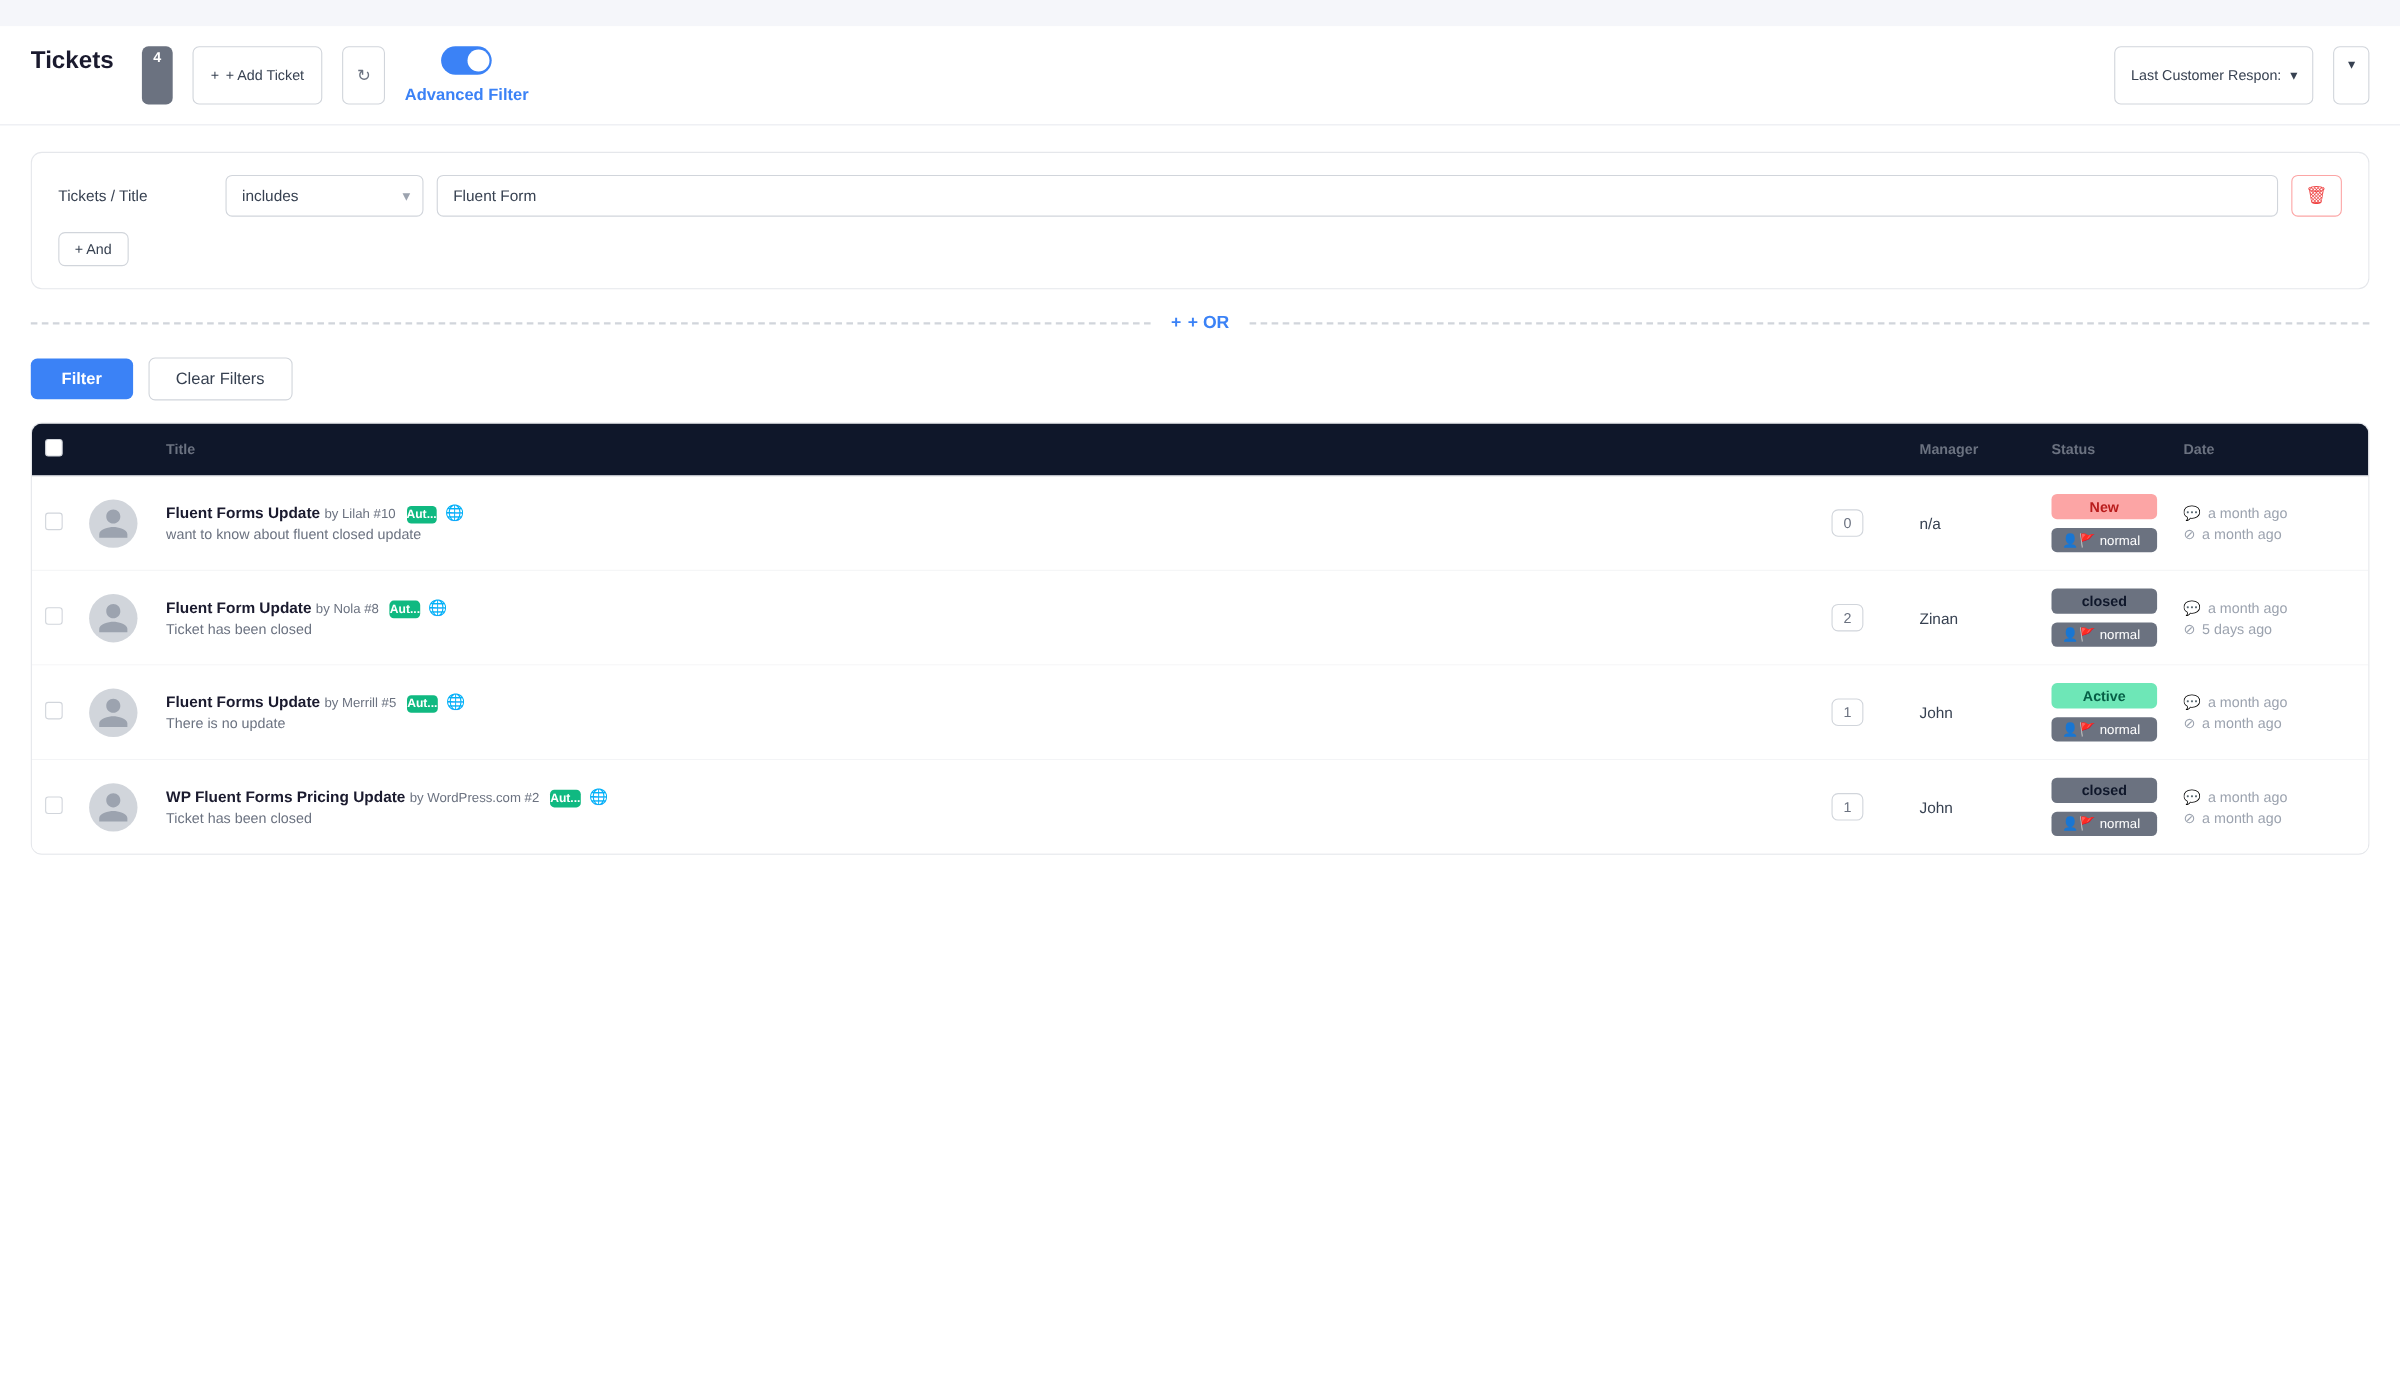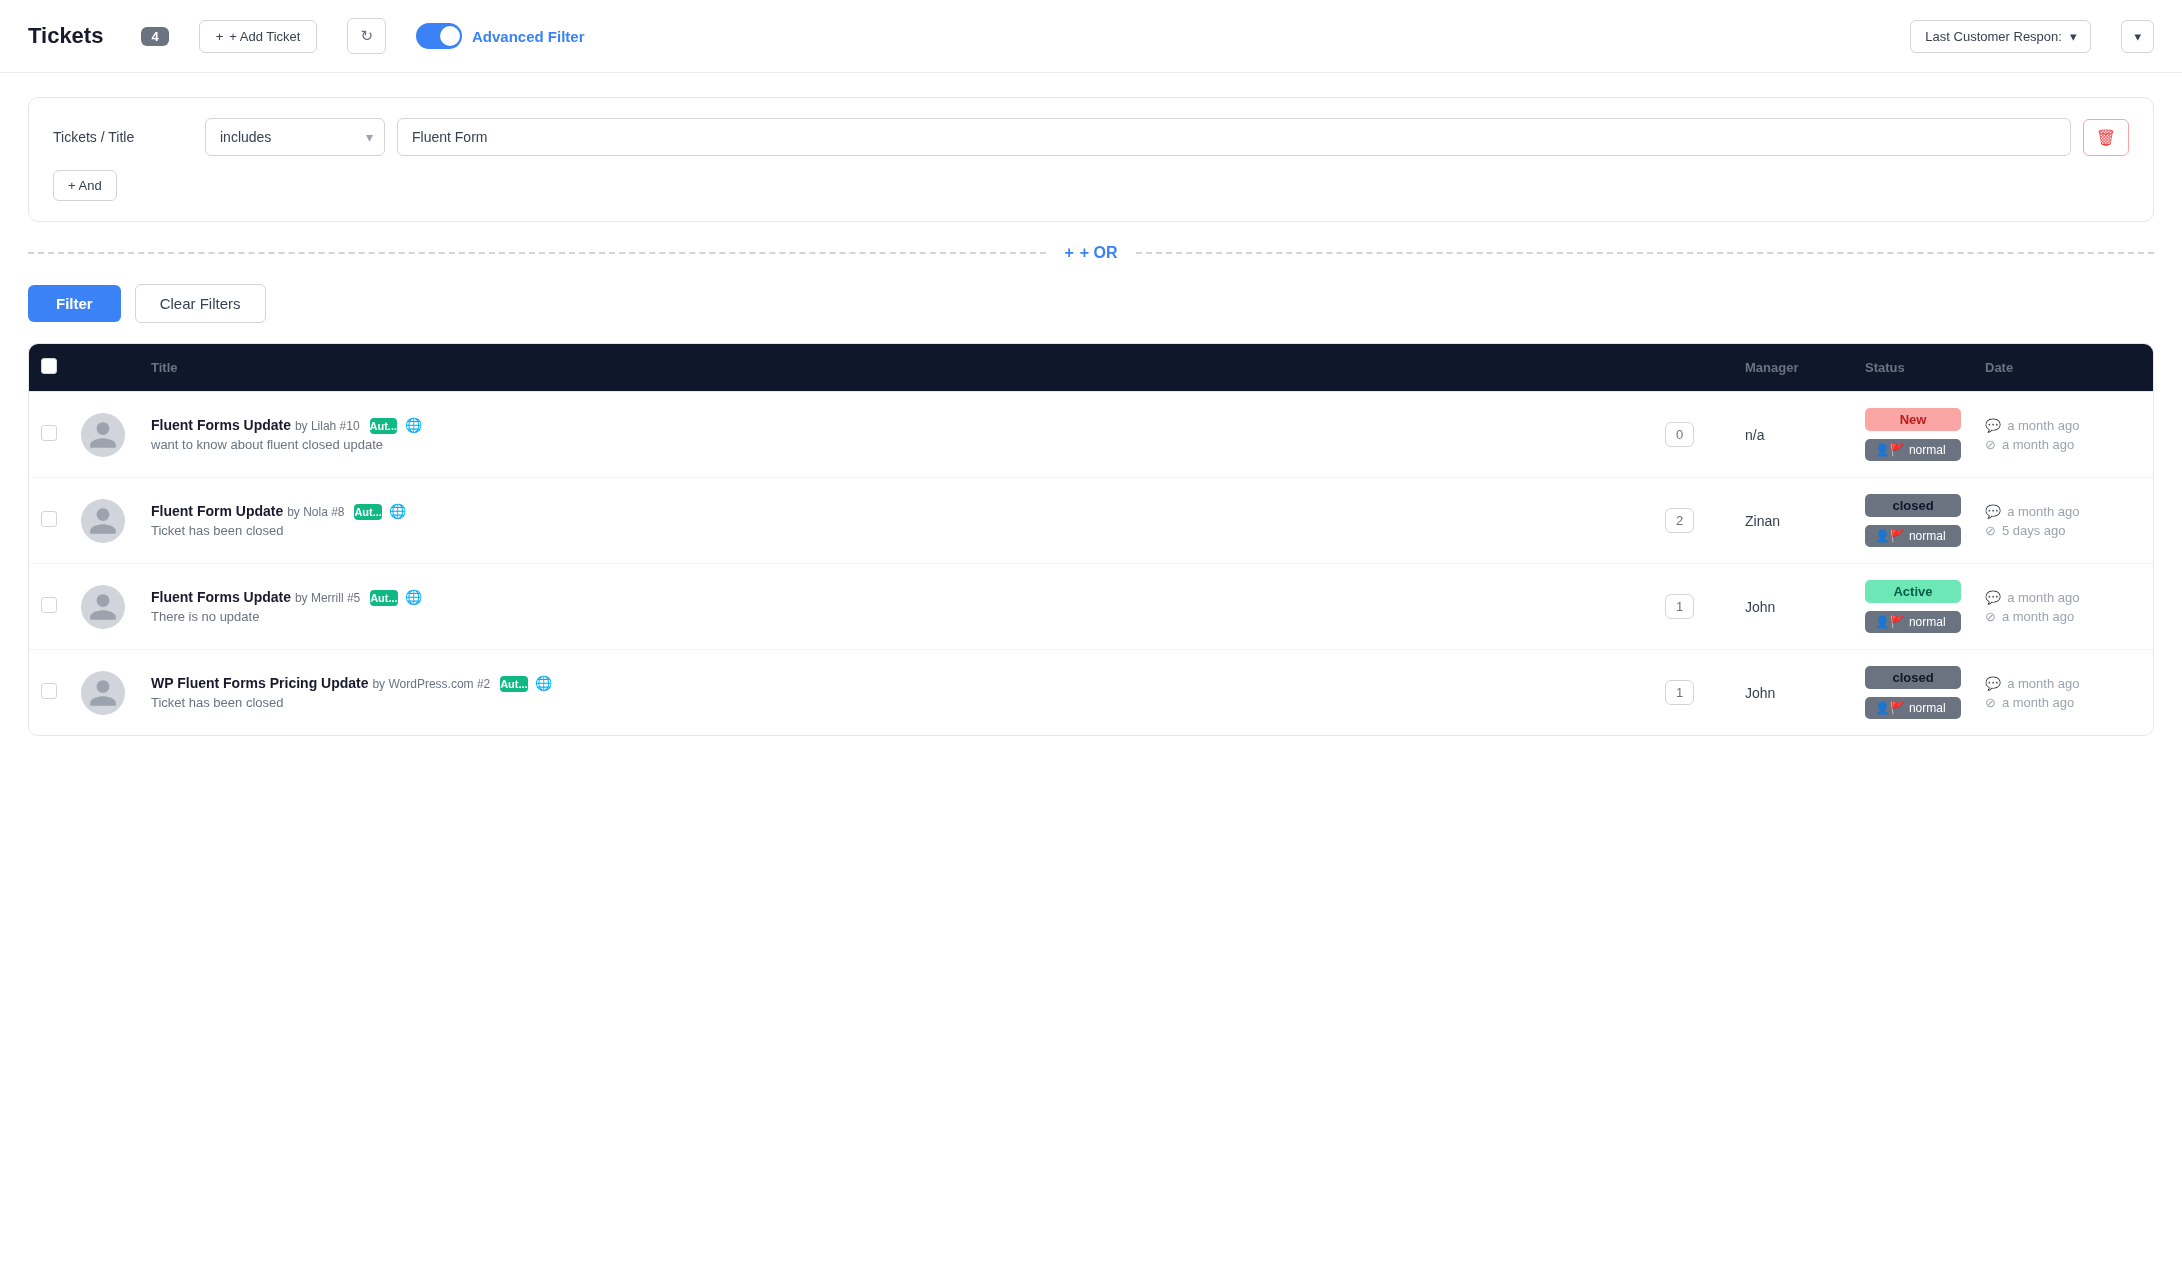--- a/index.html
+++ b/index.html
@@ -1,26 +1,26 @@
 <!DOCTYPE html>
 <html><head>
   <meta charset="utf-8">
   <style>
     * { box-sizing: border-box; margin: 0; padding: 0; }
     body { font-family: -apple-system, BlinkMacSystemFont, 'Segoe UI', sans-serif; background: #f5f6fa; color: #333; font-size: 14px; }
 
     .app-container { background: #fff; min-height: 100vh; padding: 0; }
 
     
-    .header { display: flex; align-items: center; padding: 18px 28px; border-bottom: 1px solid #e8eaf0; background: #fff; gap: 30px; }
+    .header { display: flex; padding: 18px 28px; border-bottom: 1px solid #e8eaf0; background: #fff; gap: 18px; margin-top: 24px; }
     .header-title { font-size: 22px; font-weight: 700; color: #1a1a2e; }
     .badge { background: #6b7280; color: #fff; border-radius: 6px; padding: 2px 10px; font-size: 13px; font-weight: 600; margin-left: 8px; }
     .btn-add-ticket { display: flex; align-items: center; gap: 6px; border: 1.5px solid #d1d5db; background: #fff; color: #374151; border-radius: 6px; padding: 8px 16px; cursor: pointer; font-size: 13px; font-weight: 500; }
     .btn-refresh { border: 1.5px solid #d1d5db; background: #fff; color: #6b7280; border-radius: 6px; padding: 8px 12px; cursor: pointer; font-size: 15px; display: flex; align-items: center; justify-content: center; }
-    .toggle-wrap { display: flex; align-items: center; gap: 10px; }
+    .toggle-wrap { display: flex; align-items: center; gap: 10px; flex-direction: column; }
     .toggle { position: relative; width: 46px; height: 26px; }
     .toggle input { opacity: 0; width: 0; height: 0; }
     .toggle-slider { position: absolute; top: 0; left: 0; right: 0; bottom: 0; background: #3b82f6; border-radius: 26px; cursor: pointer; }
     .toggle-slider::before { content: ''; position: absolute; width: 20px; height: 20px; left: 24px; top: 3px; background: #fff; border-radius: 50%; transition: 0.2s; }
     .advanced-filter-label { color: #3b82f6; font-weight: 600; font-size: 15px; cursor: pointer; }
     .header-spacer { flex: 1; }
     .sort-dropdown { display: flex; align-items: center; border: 1.5px solid #d1d5db; background: #fff; border-radius: 6px; padding: 8px 14px; cursor: pointer; font-size: 13px; color: #374151; gap: 8px; }
     .sort-dropdown-arrow { border: 1.5px solid #d1d5db; background: #fff; border-radius: 6px; padding: 8px 12px; cursor: pointer; font-size: 13px; color: #374151; }
 
     

